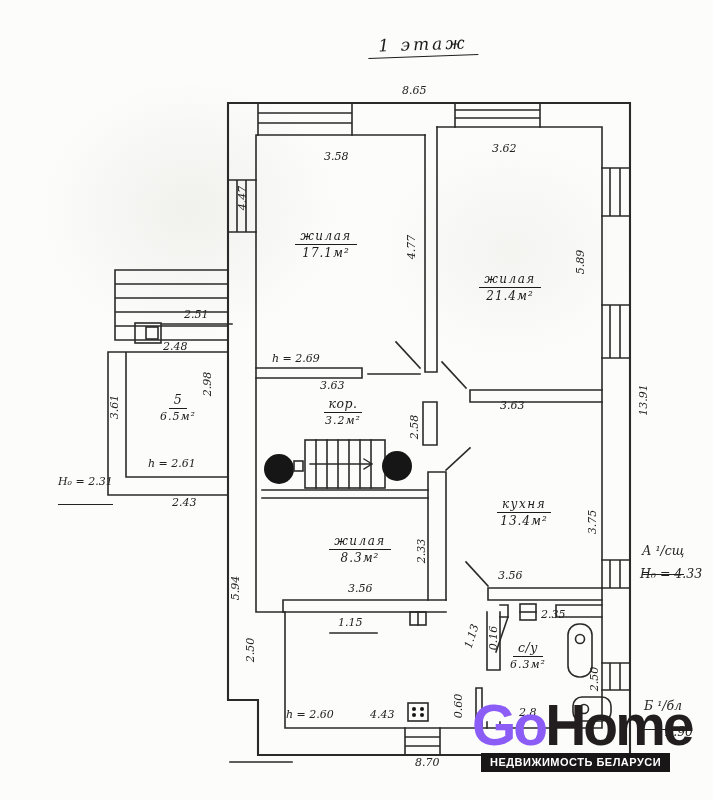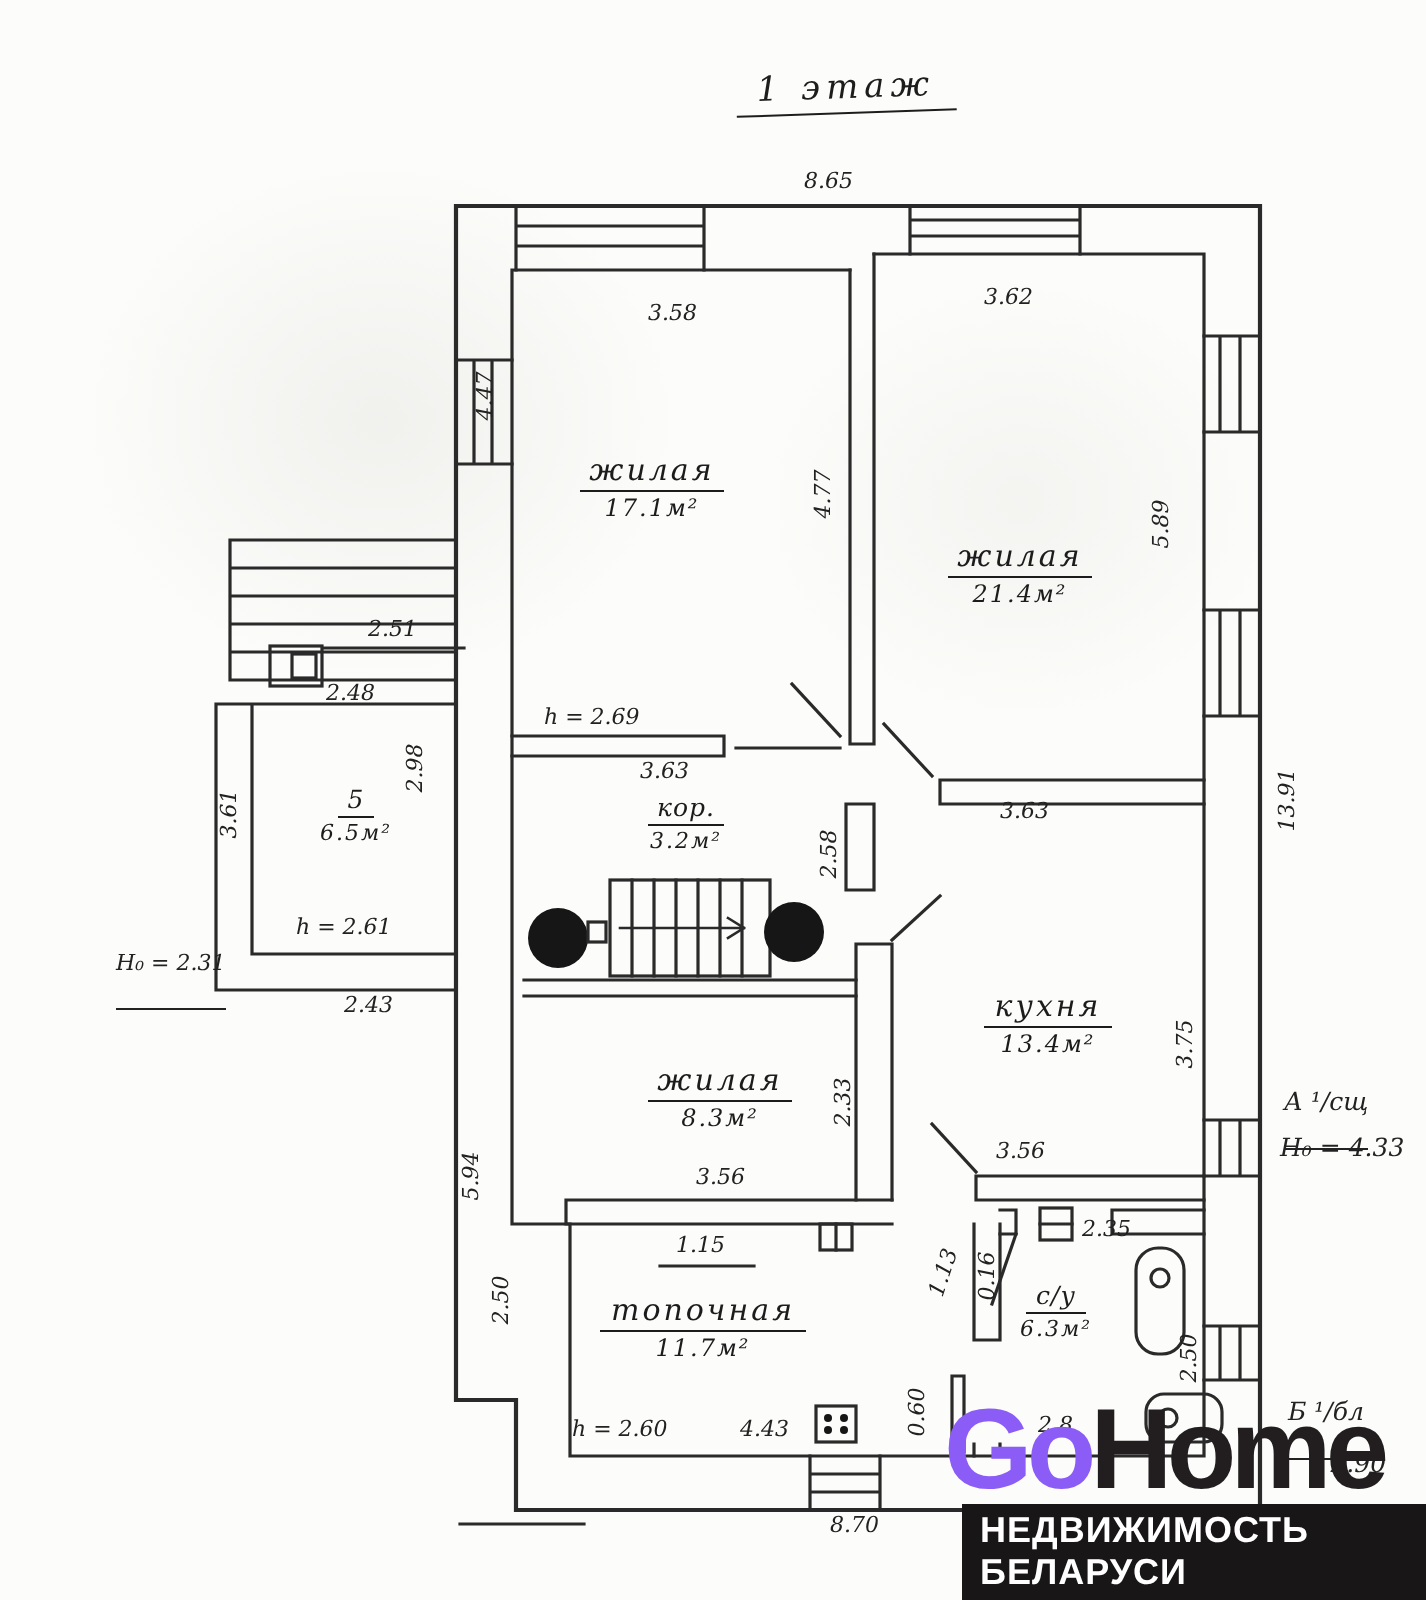--- a/index.html
+++ b/index.html
@@ -11,27 +11,27 @@
   svg.draw{position:absolute;left:0;top:0;}
   .lbl{position:absolute;font-style:italic;font-size:11px;color:#222;white-space:nowrap;line-height:1.1;}
   .v{width:40px;height:16px;text-align:center;transform:rotate(-90deg);}
   .tilt{width:40px;height:16px;text-align:center;transform:rotate(-72deg);}
   .u{border-bottom:1.5px solid #222;padding-bottom:16px;}
   .big{font-size:12.5px;text-align:right;}
   .title{position:absolute;left:368px;top:34px;width:110px;text-align:center;font-style:italic;
          font-size:17px;letter-spacing:3px;color:#1d1d1d;border-bottom:1.8px solid #1d1d1d;
          transform:rotate(-2deg);padding-bottom:2px;}
   .room{position:absolute;text-align:center;font-style:italic;color:#1c1c1c;}
-  .room .rn{display:inline-block;border-bottom:1.6px solid #1c1c1c;padding:0 5px 1px;font-size:15px;letter-spacing:1.5px;}
+  .room .rn{display:inline-block;border-bottom:1.6px solid #1c1c1c;padding:0 5px 1px;font-size:12px;letter-spacing:1.5px;}
   .room .ra{display:block;font-size:12px;margin-top:1px;letter-spacing:1px;}
   .room.sm .rn{font-size:12.5px;letter-spacing:.5px;}
   .room.sm .ra{font-size:11px;}
   .logo{position:absolute;left:472px;top:698px;font-family:"Liberation Sans",sans-serif;z-index:5;}
   .logo-text{font-size:57px;font-weight:bold;line-height:.95;letter-spacing:-3px;}
-  .logo-bar{display:inline-block;background:#191617;color:#ffffff;font-size:18px;font-weight:bold;
+  .logo-bar{display:inline-block;background:#191617;color:#ffffff;font-size:11px;font-weight:bold;
             padding:3px 9px 4px;letter-spacing:.5px;margin:0 0 0 9px;}
 </style>
 </head>
 <body>
 
 <div class="page">
   <div class="smudge sm1"></div>
   <div class="smudge sm2"></div>
 
   <svg class="draw" width="713" height="800" viewBox="0 0 713 800">
@@ -134,24 +134,20 @@
     <span class="ra">6.5м²</span>
   </div>
   <div class="room" style="left:478px;top:493px;width:92px">
     <span class="rn">кухня</span>
     <span class="ra">13.4м²</span>
   </div>
   <div class="room" style="left:316px;top:530px;width:88px">
     <span class="rn">жилая</span>
     <span class="ra">8.3м²</span>
   </div>
-  <div class="room" style="left:294px;top:645px;width:115px">
-    <span class="rn">топочная</span>
-    <span class="ra">11.7м²</span>
-  </div>
   <div class="room sm" style="left:504px;top:637px;width:48px">
     <span class="rn">с/у</span>
     <span class="ra">6.3м²</span>
   </div>
 
   <span class="lbl" style="left:402px;top:85px">8.65</span>
   <span class="lbl" style="left:324px;top:151px">3.58</span>
   <span class="lbl" style="left:492px;top:143px">3.62</span>
   <span class="lbl" style="left:184px;top:309px">2.51</span>
   <span class="lbl" style="left:163px;top:341px">2.48</span>

